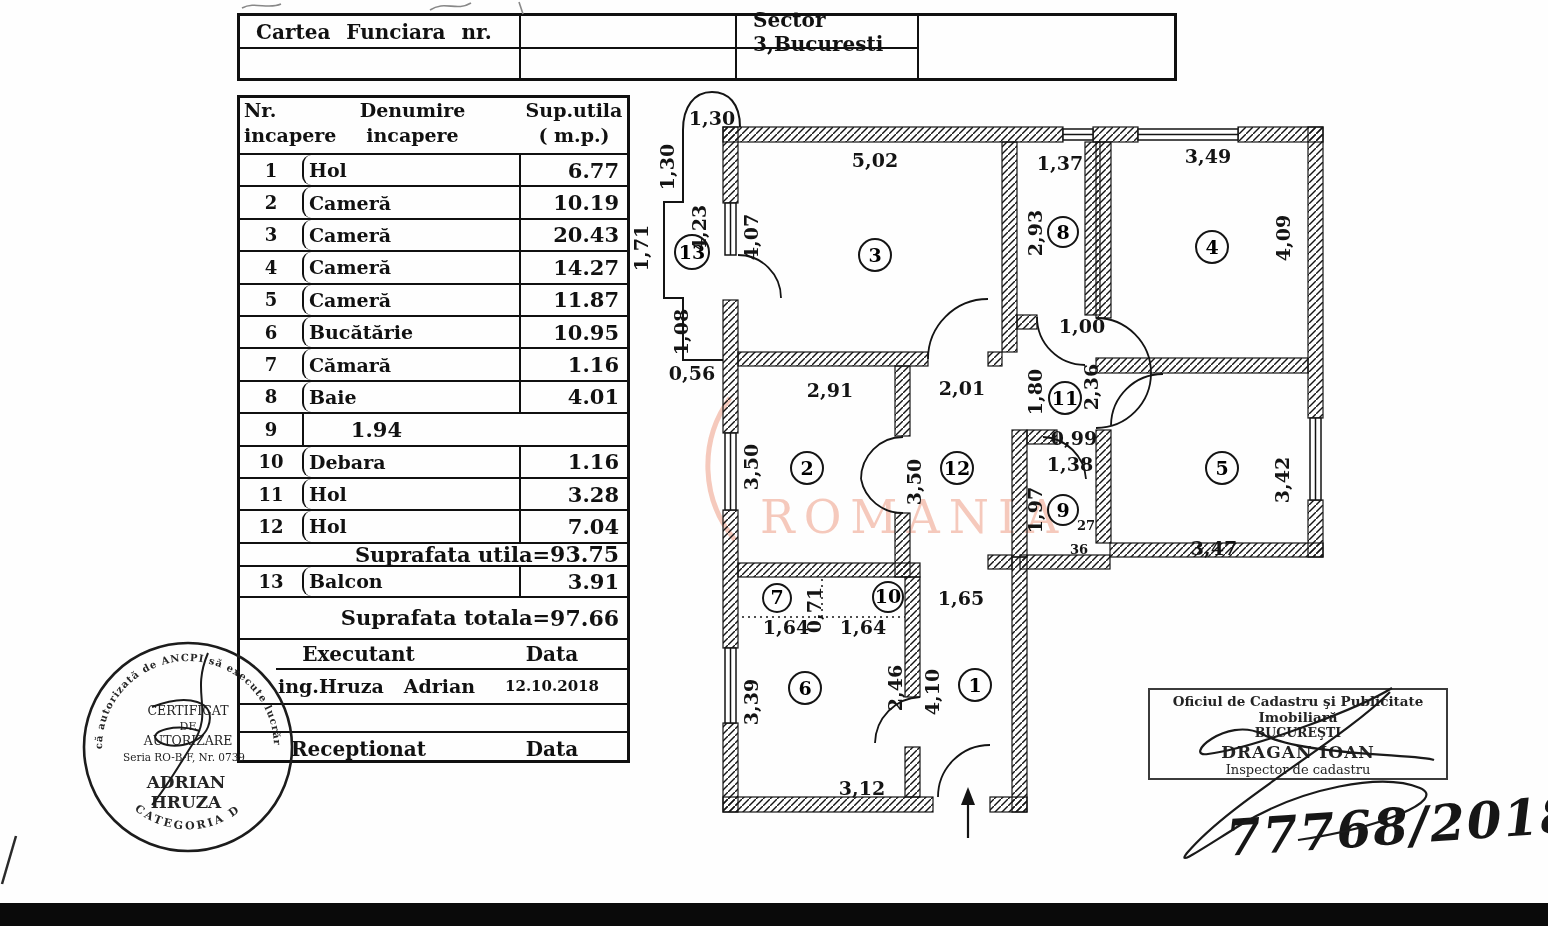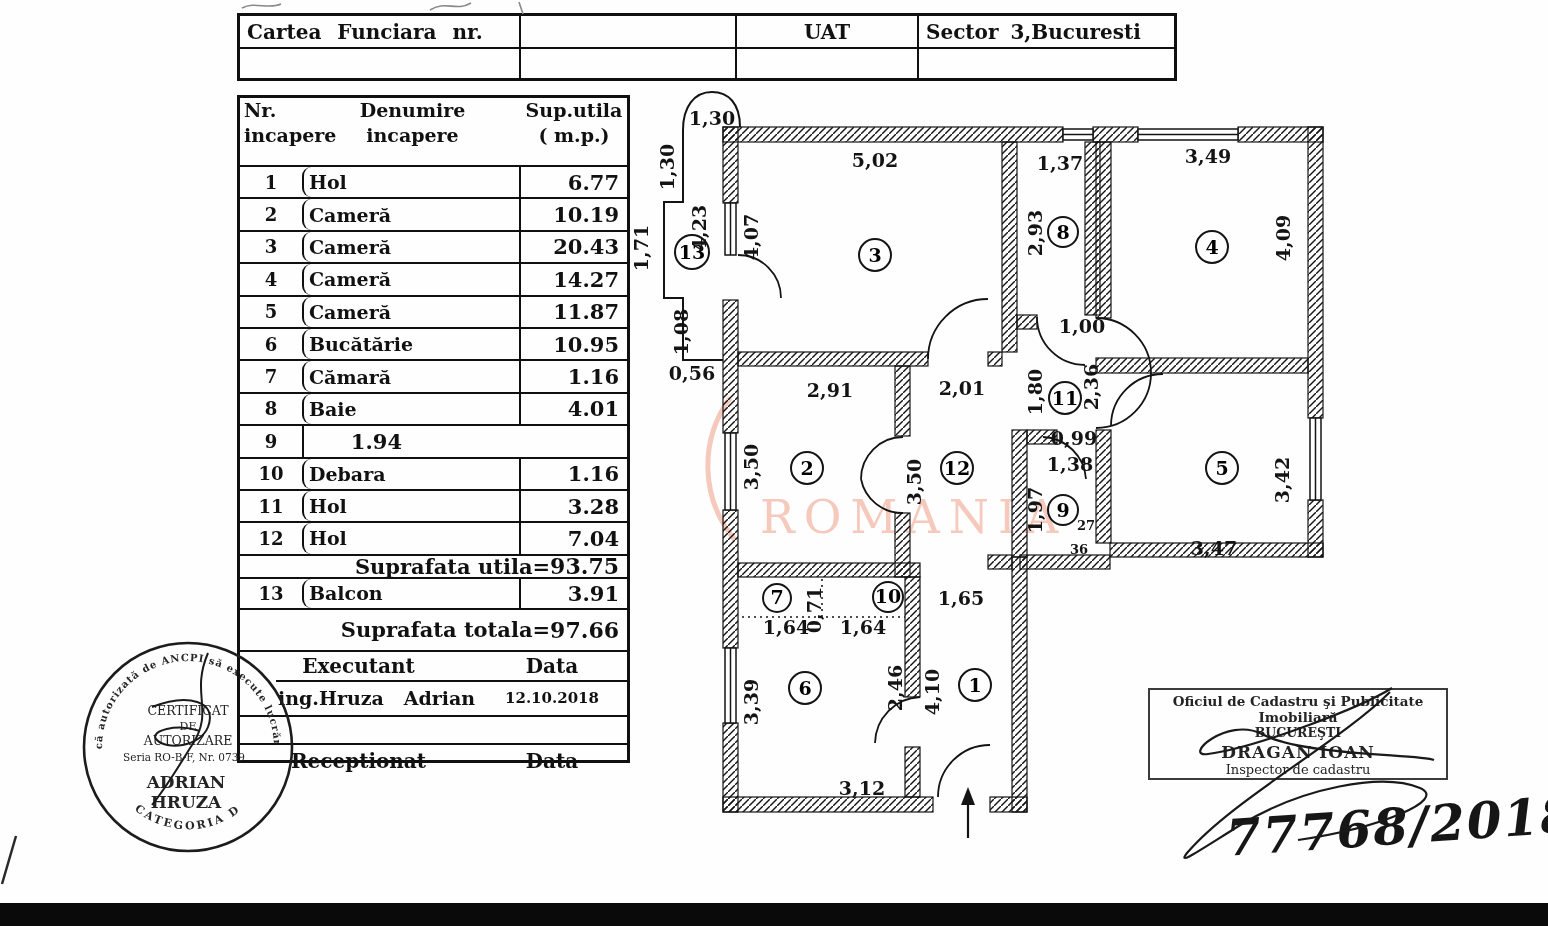--- a/index.html
+++ b/index.html
@@ -6,26 +6,26 @@
   #page{position:relative;width:1548px;height:926px;background:#fefefe;overflow:hidden;
         font-family:"DejaVu Serif",serif;color:#111;}
   
   #cadTable{position:absolute;left:237px;top:13px;width:940px;height:68px;
     border:3px solid #101010;box-sizing:border-box;display:grid;
     grid-template-columns:281px 216px 182px 1fr;grid-template-rows:33px 1fr;}
   #cadTable .hc{border-right:2.5px solid #101010;border-bottom:2.5px solid #101010;
     box-sizing:border-box;font-weight:bold;font-size:20px;display:flex;align-items:center;}
   #cadTable .hc:nth-child(4n){border-right:none;}
   #cadTable .hc.r2{border-bottom:none;}
-  .padL{padding-left:7px;word-spacing:9px;}
+  .padL{padding-left:16px;word-spacing:9px;}
   .ctr{justify-content:center;}
   
   #roomsTable{position:absolute;left:237px;top:95px;width:393px;height:668px;
     border:3px solid #101010;box-sizing:border-box;font-weight:bold;}
-  .rhead{height:67px;display:grid;grid-template-columns:64px 217px 1fr;
+  .rhead{height:55px;display:grid;grid-template-columns:64px 217px 1fr;
     font-size:19px;line-height:25px;}
   .rhead .hnr{padding-left:4px;}
   .rhead .hden{text-align:center;}
   .rhead .hsup{text-align:center;}
   .rrow{display:flex;border-top:2.3px solid #101010;box-sizing:border-box;
     font-size:19px;align-items:center;}
   .c-nr{width:62px;text-align:center;font-size:18px;}
   .c-name{flex:1;border-left:2.3px solid #101010;padding-left:5px;align-self:stretch;
     display:flex;align-items:center;border-radius:9px;}
   .c-sup{width:108px;border-left:2.6px solid #101010;align-self:stretch;display:flex;
@@ -57,21 +57,20 @@
   text{font-family:"DejaVu Serif",serif;}
 </style>
 </head>
 <body>
 
 <div id="page">
 
   <div id="cadTable">
     <div class="hc padL">Cartea Funciara nr.</div>
     <div class="hc"></div>
-    <div class="hc ctr">UAT</div>
     <div class="hc padL" style="word-spacing:5px">Sector 3,Bucuresti</div>
     <div class="hc r2"></div>
     <div class="hc r2"></div>
     <div class="hc r2"></div>
     <div class="hc r2"></div>
   </div>
 
   <div id="roomsTable">
     <div class="rhead">
       <div class="hnr"><span>Nr.</span><br>

